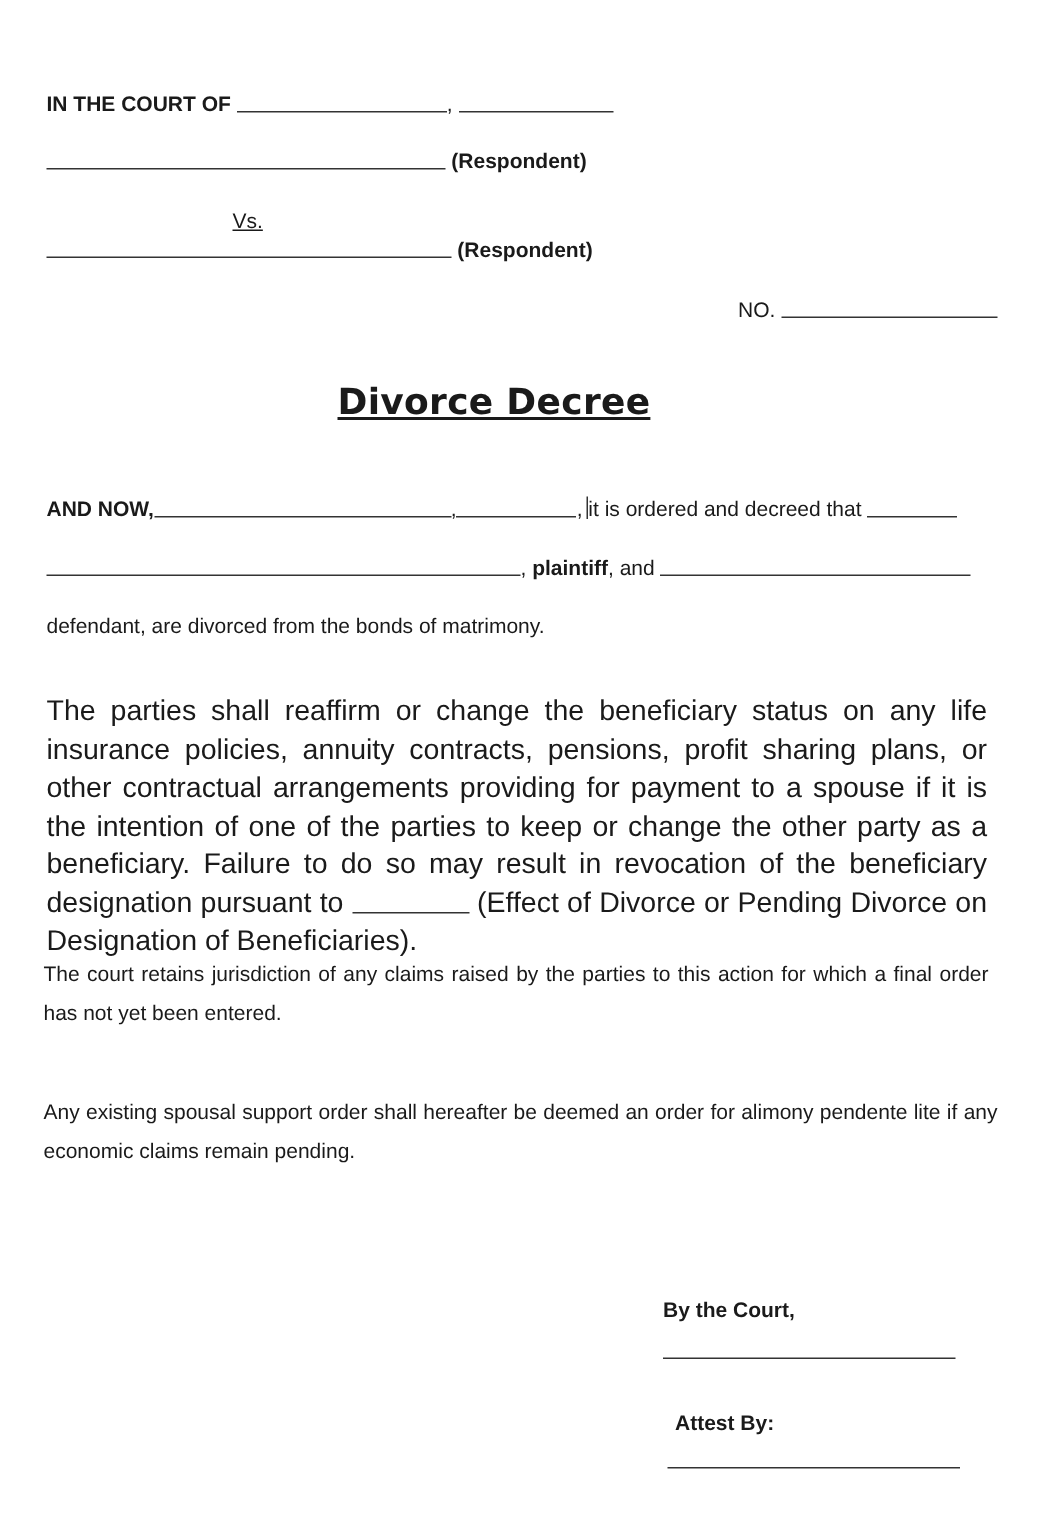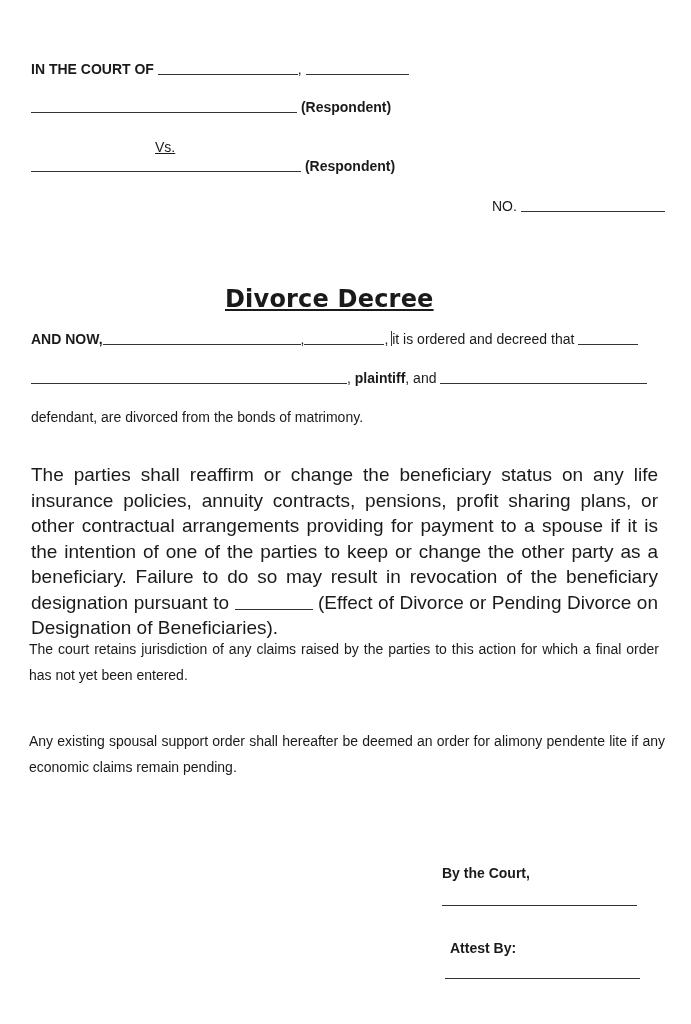--- a/index.html
+++ b/index.html
@@ -35,21 +35,21 @@
 <div class="abs b" style="left:31px; top:158px;">
   <span class="blank" style="width:270px;"></span>
   <span>(Respondent)</span>
 </div>
 
 <div class="abs" style="left:492px; top:198px;text-align:center;">
   <span>NO.</span>
   <span class="blank" style="width:144px;"></span>
 </div>
 
-<div class="abs title" style="left:225px; top:254px;margin-top:31px;">Divorce Decree</div>
+<div class="abs title" style="left:225px; top:254px;">Divorce Decree</div>
 
 <div class="abs" style="left:31px; top:331px;">
   <span class="b">AND NOW,</span><span class="blank" style="width:198px;"></span>,<span class="blank" style="width:80px;"></span>, <span class="cursor"></span><span>it is ordered and decreed that</span>
   <span class="blank" style="width:60px;"></span>
 </div>
 
 <div class="abs" style="left:31px; top:370px;">
   <span class="blank" style="width:316px;"></span>, <span class="b">plaintiff</span><span>, and</span>
   <span class="blank" style="width:207px;"></span>
 </div>

